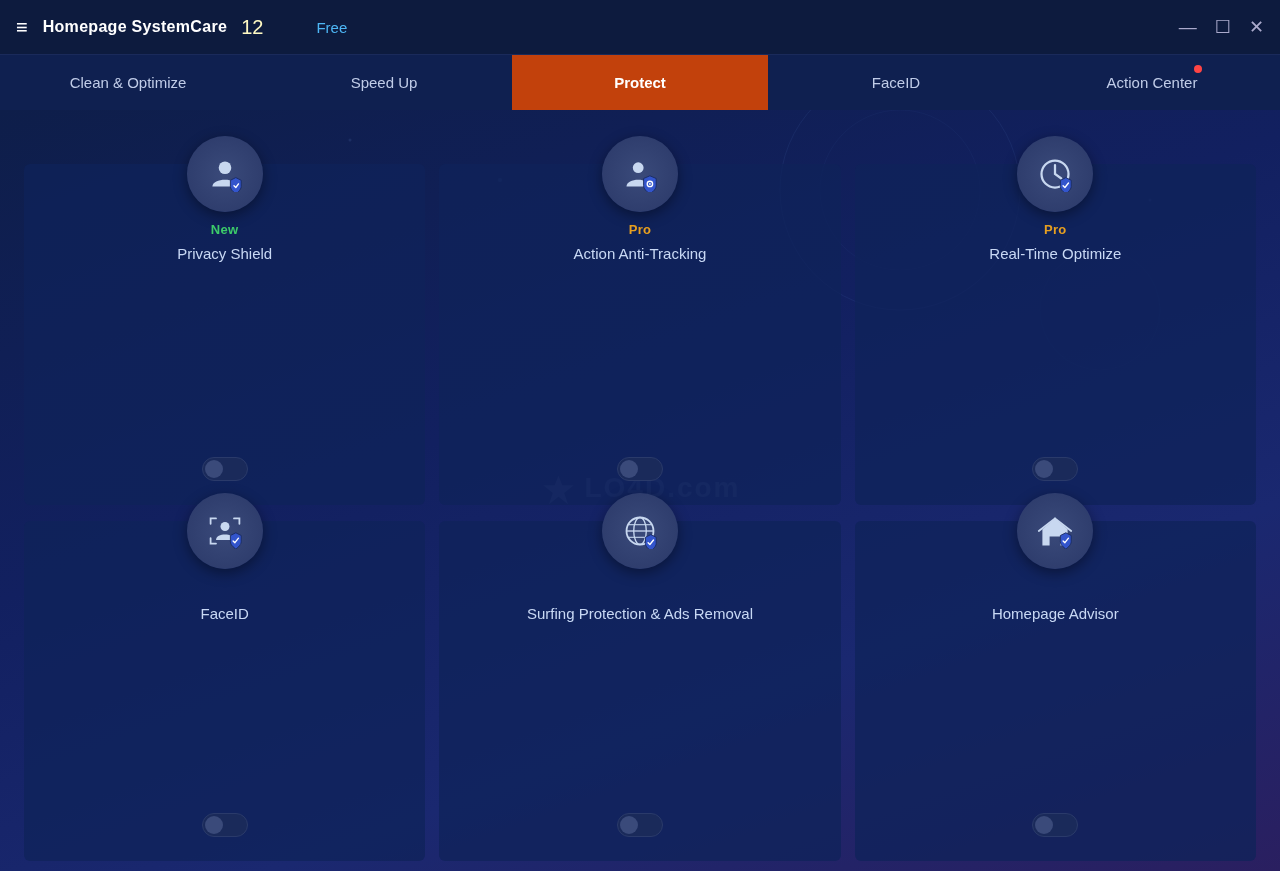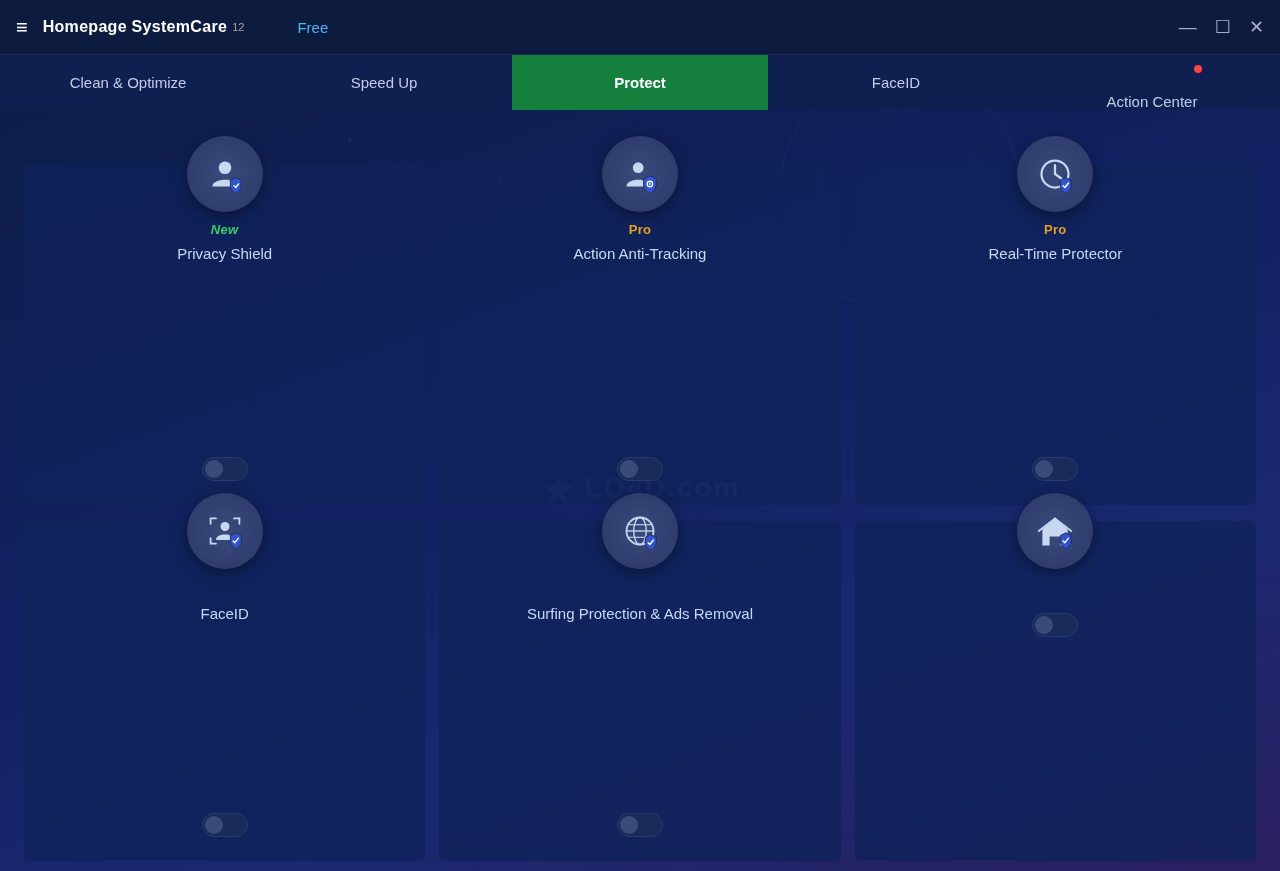--- a/index.html
+++ b/index.html
@@ -28,24 +28,24 @@
       margin-right: 14px;
       letter-spacing: 1px;
     }
     .title-bar-title {
       color: #fff;
       font-size: 16px;
       font-weight: 600;
       letter-spacing: 0.3px;
     }
     .title-bar-version {
-      color: #a3a3a3;
-      font-size: 11px;
+      color: #fef9c3;
+      font-size: 20px;
       font-weight: 400;
-      margin-left: 5px;
+      margin-left: 14px;
     }
     .title-bar-free {
       color: #4db6f5;
       font-size: 15px;
       margin-left: 8px;
       padding-left: 45px;
     }
     .title-bar-controls {
       margin-left: auto;
       display: flex;
@@ -71,21 +71,21 @@
       align-items: center;
       justify-content: center;
       color: #c0cce8;
       font-size: 15px;
       cursor: pointer;
       position: relative;
       border: none;
       background: transparent;
     }
     .nav-tab.active {
-      background: #15803d;
+      background: #c2410c;
       color: #fff;
       font-weight: 600;
     }
     .nav-tab .dot {
       width: 8px;
       height: 8px;
       background: #ff4444;
       border-radius: 50%;
       position: absolute;
       top: 10px;
@@ -161,21 +161,21 @@
       position: relative;
     }
 
     .card-badge {
       font-size: 13px;
       font-weight: 700;
       margin-bottom: 6px;
       text-align: center;
       letter-spacing: 0.3px;
     }
-    .badge-new { color: #3dcc6a; font-style: italic; }
+    .badge-new { color: #3dcc6a; }
     .badge-pro { color: #e8a020; }
 
     .card-title {
       color: #c8d8f4;
       font-size: 15px;
       text-align: center;
       margin-bottom: auto;
       padding-bottom: 16px;
       line-height: 1.4;
     }
@@ -242,21 +242,21 @@
   </button>
   <button class="nav-tab">
     <span>Speed Up</span>
   </button>
   <button class="nav-tab active">
     <span>Protect</span>
   </button>
   <button class="nav-tab">
     <span>FaceID</span>
   </button>
-  <button class="nav-tab" style="position:relative;align-items:flex-end;">
+  <button class="nav-tab" style="position:relative;">
     <span>Action Center</span>
     <span class="dot"></span>
   </button>
 </div>
 
 <div class="main-content">
 
   <div class="bg-stars">
     <svg width="1280" height="760" xmlns="http://www.w3.org/2000/svg" opacity="0.15">
       <circle cx="900" cy="80" r="120" fill="none" stroke="#4466aa" stroke-width="1"></circle>
@@ -328,21 +328,21 @@
           <circle cx="20" cy="20" r="15" fill="none" stroke="#c8d8f0" stroke-width="2.5"></circle>
           <path d="M20 10 L20 20 L27 25" stroke="#c8d8f0" stroke-width="2.5" fill="none" stroke-linecap="round"></path>
 
           <g transform="translate(24,24)">
             <path d="M8 0 L14 3 L14 10 C14 14 8 18 8 18 C8 18 2 14 2 10 L2 3 Z" fill="#3355cc" stroke="#1a2a60" stroke-width="1"></path>
             <path d="M5 9 L7 11 L11 6" stroke="#fff" stroke-width="1.5" fill="none" stroke-linecap="round" stroke-linejoin="round"></path>
           </g>
         </svg>
       </div>
       <span class="card-badge badge-pro">Pro</span>
-      <span class="card-title">Real-Time Protector</span>
+      <span class="card-title">Real-Time Optimize</span>
       <div class="toggle-wrapper">
         <div class="toggle"></div>
       </div>
     </div>
 
   </div>
 
   <div class="cards-row">
 
     <div class="card">
@@ -401,20 +401,21 @@
           <path d="M20 6 L38 20" stroke="#c8d8f0" stroke-width="2" fill="none" stroke-linecap="round"></path>
           <path d="M20 6 L2 20" stroke="#c8d8f0" stroke-width="2" fill="none" stroke-linecap="round"></path>
 
           <g transform="translate(24,22)">
             <path d="M8 0 L14 3 L14 10 C14 14 8 18 8 18 C8 18 2 14 2 10 L2 3 Z" fill="#3355cc" stroke="#1a2a60" stroke-width="1"></path>
             <path d="M5 9 L7 11 L11 6" stroke="#fff" stroke-width="1.5" fill="none" stroke-linecap="round" stroke-linejoin="round"></path>
           </g>
         </svg>
       </div>
       <span class="card-badge" style="height:18px;"></span>
+      <span class="card-title">Homepage Advisor</span>
       <div class="toggle-wrapper">
         <div class="toggle"></div>
       </div>
     </div>
 
   </div>
 
 </div>
 
 </body></html>

